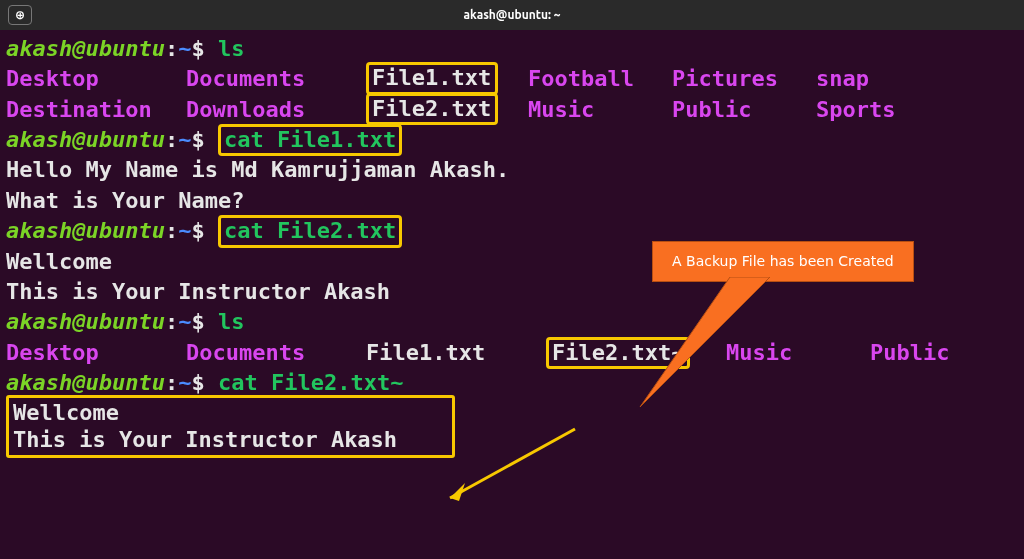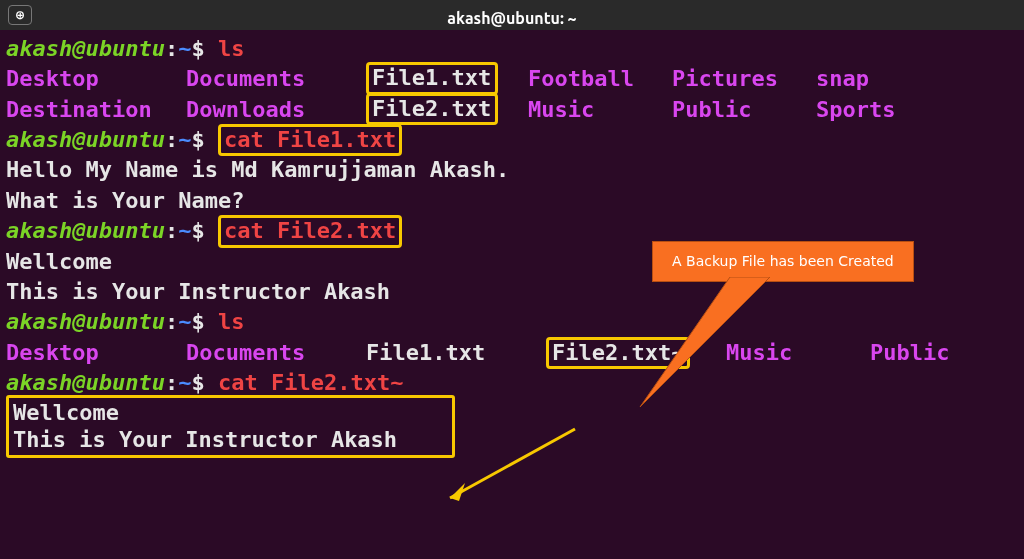--- a/index.html
+++ b/index.html
@@ -38,31 +38,31 @@
     display: flex;
     align-items: center;
     justify-content: center;
   }
   .titlebar .title {
     position: absolute;
     left: 50%;
     transform: translateX(-50%);
     top: 50%;
     margin-top: -8px;
-    font-size: 16px;
+    font-size: 12px;
   }
   .terminal {
     padding: 4px 6px;
     position: relative;
     font-weight: bold;
   }
   .prompt-user { color: #7bd426; font-weight: bold; font-style: italic; }
   .prompt-path { color: #4a8cff; font-weight: bold; }
   .prompt-dollar { color: #e6e6e6; font-weight: bold; }
-  .cmd { color: #ef4444; }
+  .cmd { color: #22c55e; }
   .dir { color: #d946ef; font-weight: bold; }
   .white { color: #e6e6e6; }
   .highlight {
     border: 3px solid #f7c800;
     border-radius: 4px;
     padding: 0 3px;
     margin: -3px 0;
     display: inline-block;
     line-height: 1.2;
   }

